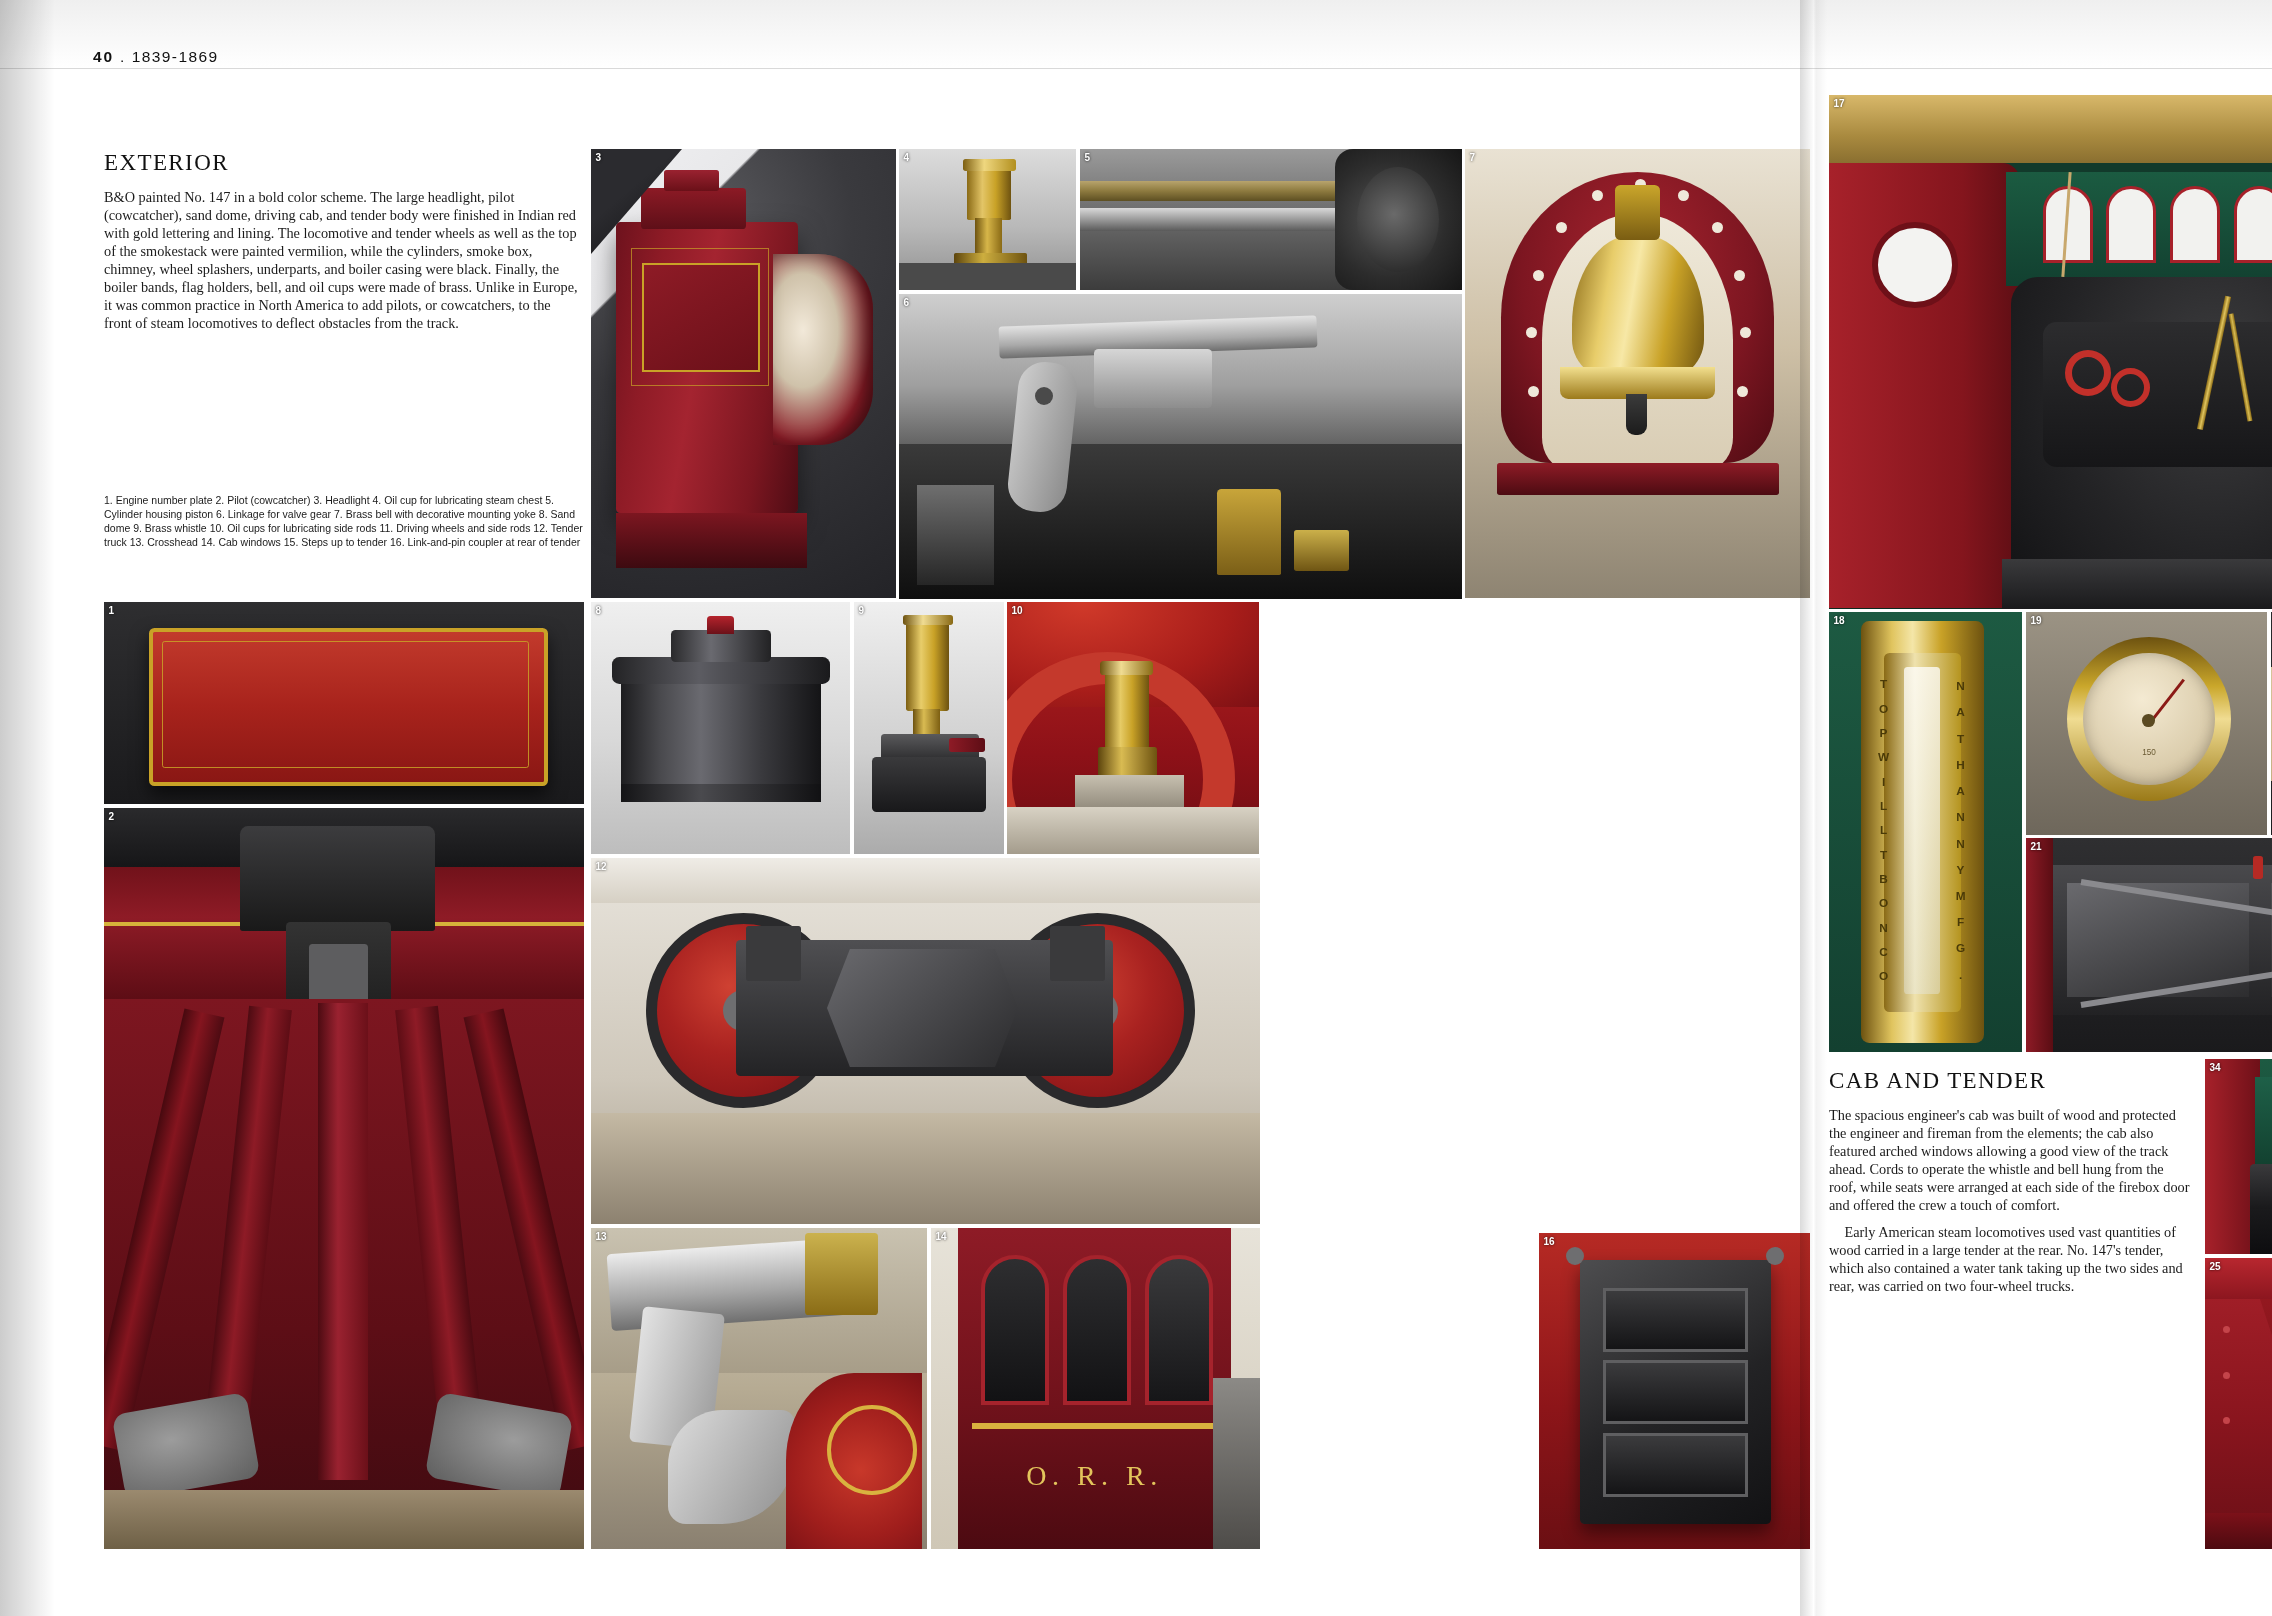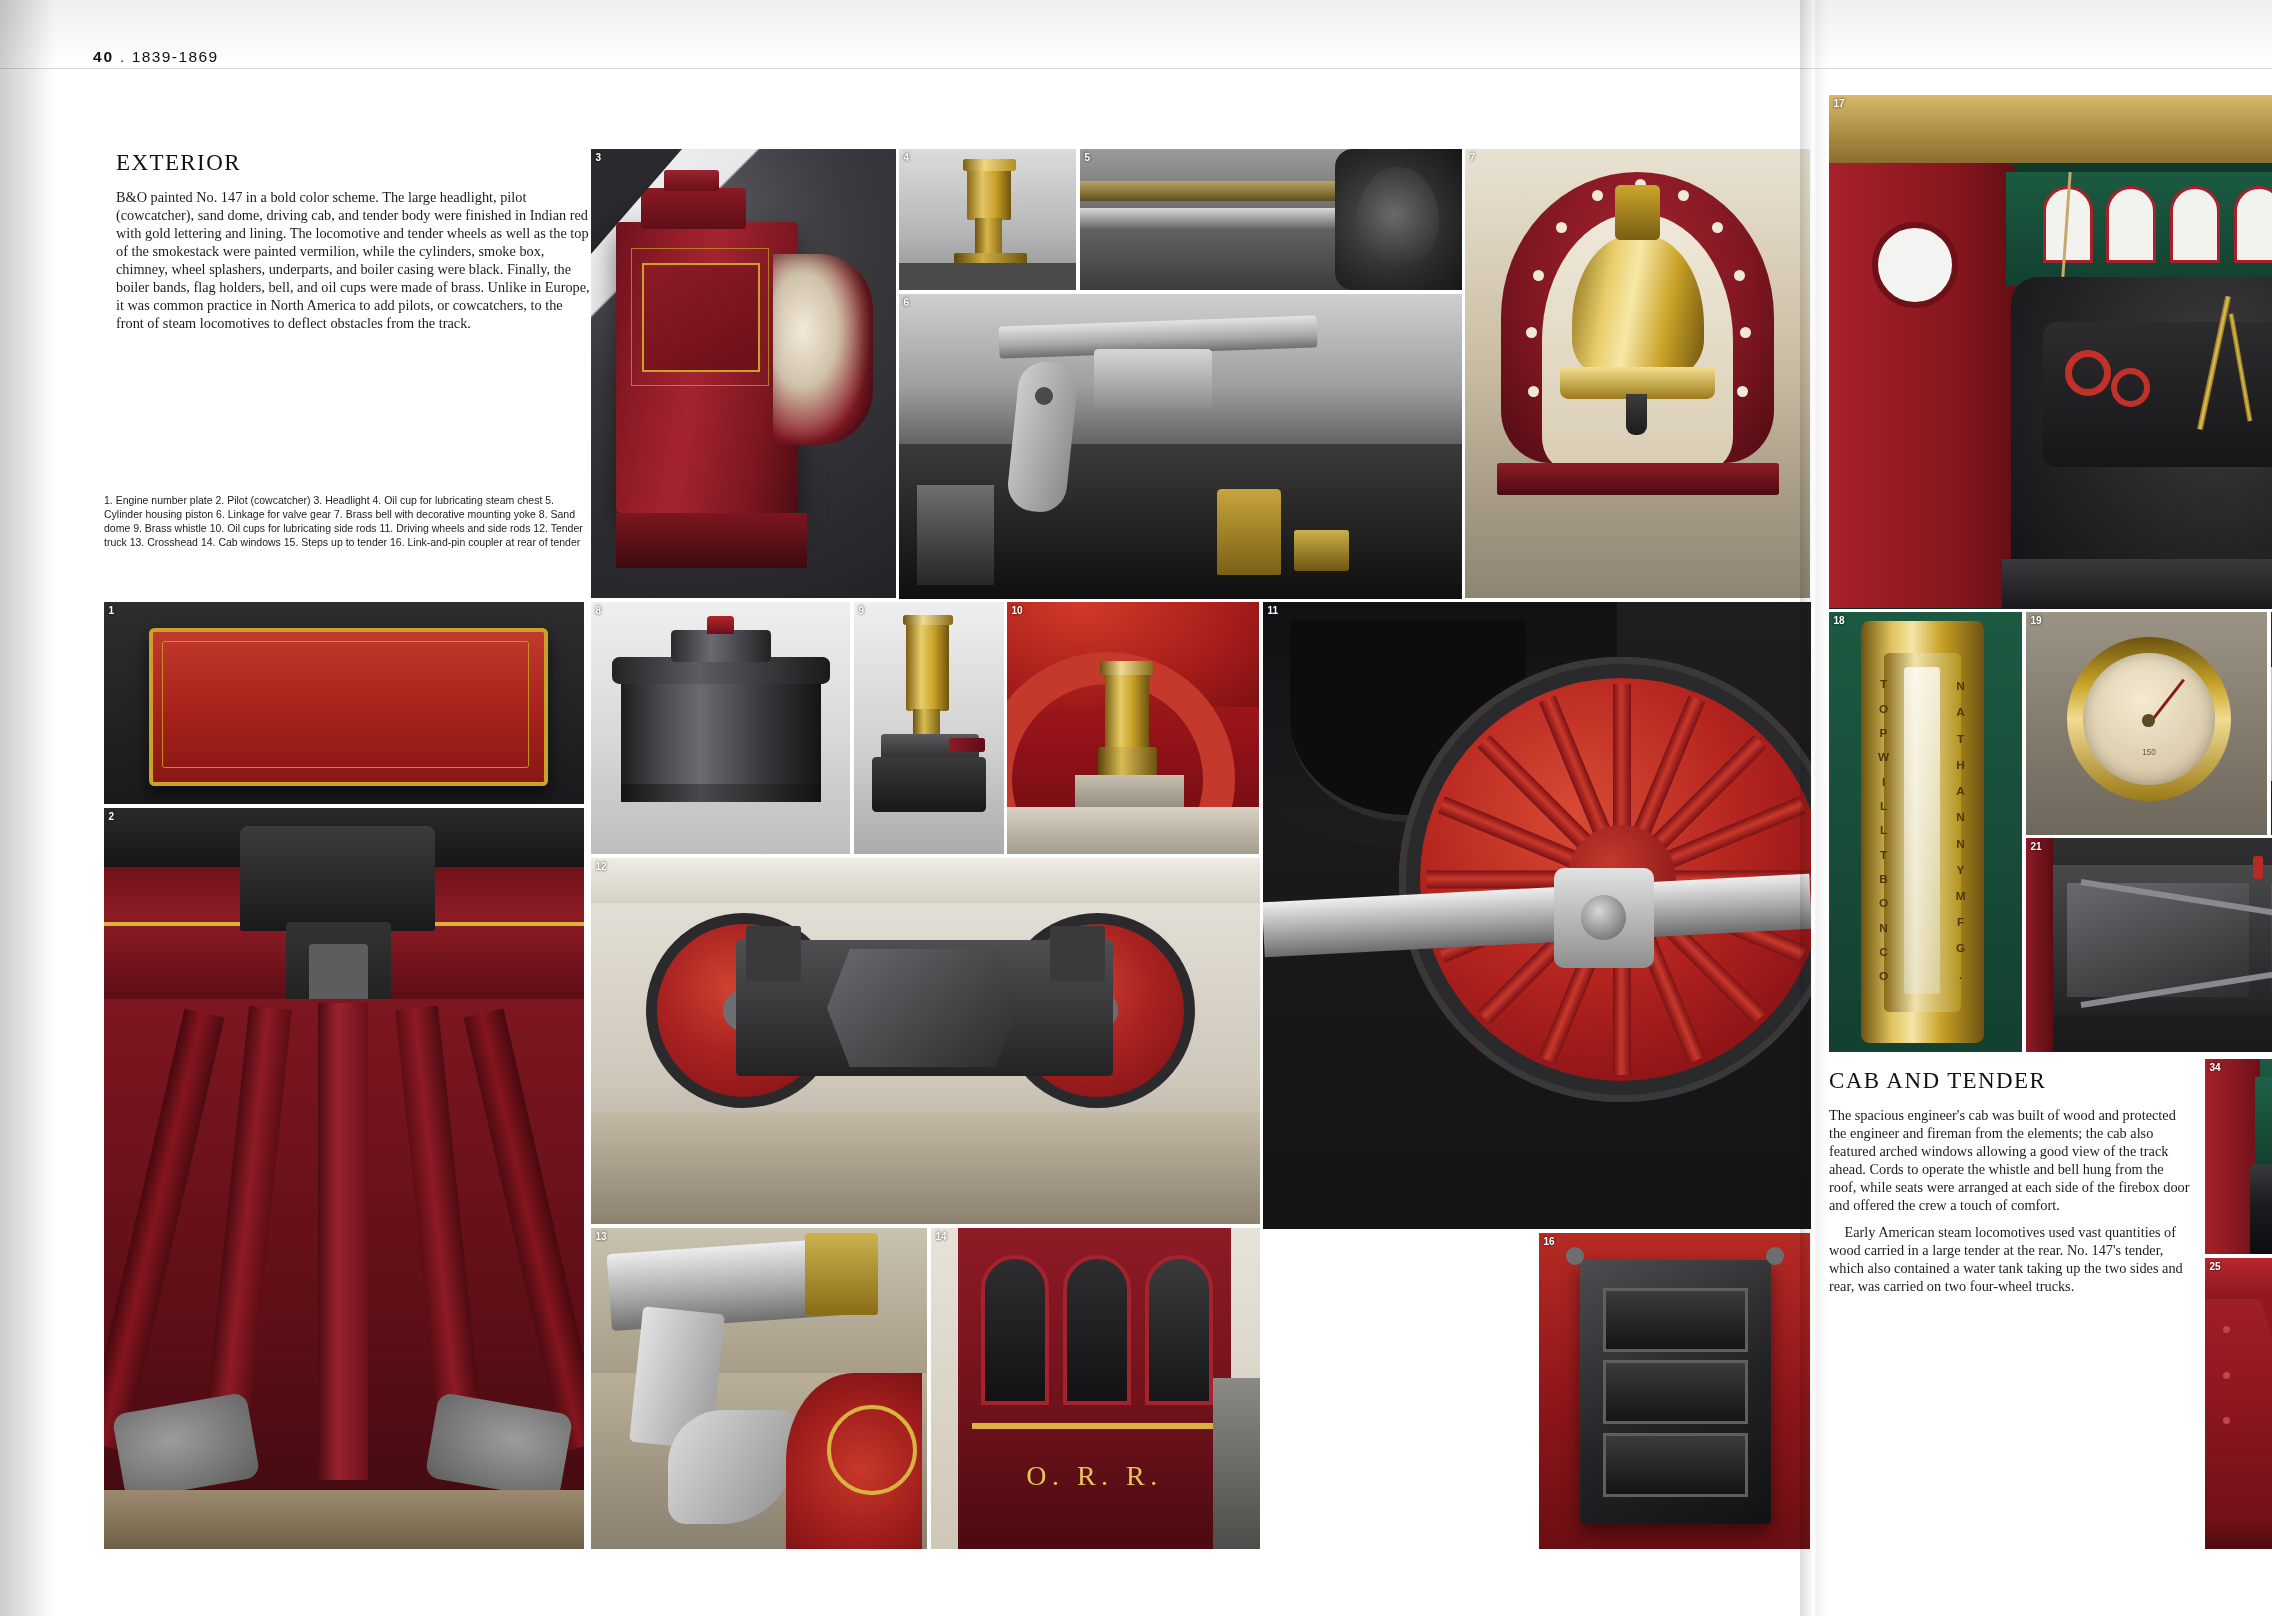--- a/index.html
+++ b/index.html
@@ -47,21 +47,21 @@
 
   <div class="runhead">
     <div class="left">
       <span>40</span>
       <span class="small">.</span>
       <span class="small">1839-1869</span>
     </div>
 
   </div>
 
-  <div style="position:absolute;left:104px;top:150px;width:477px;margin-left:12px;">
+  <div style="position:absolute;left:104px;top:150px;width:477px;">
     <h2 class="section">EXTERIOR</h2>
     <p class="body">B&amp;O painted No. 147 in a bold color scheme. The large headlight, pilot (cowcatcher), sand dome, driving cab, and tender body were finished in Indian red with gold lettering and lining. The locomotive and tender wheels as well as the top of the smokestack were painted vermilion, while the cylinders, smoke box, chimney, wheel splashers, underparts, and boiler casing were black. Finally, the boiler bands, flag holders, bell, and oil cups were made of brass. Unlike in Europe, it was common practice in North America to add pilots, or cowcatchers, to the front of steam locomotives to deflect obstacles from the track.</p>
   </div>
   <div style="position:absolute;left:104px;top:493px;width:480px;" class="caption">1. Engine number plate  2. Pilot (cowcatcher)  3. Headlight  4. Oil cup for lubricating steam chest  5. Cylinder housing piston  6. Linkage for valve gear  7. Brass bell with decorative mounting yoke  8. Sand dome  9. Brass whistle  10. Oil cups for lubricating side rods  11. Driving wheels and side rods  12. Tender truck  13. Crosshead  14. Cab windows  15. Steps up to tender  16. Link-and-pin coupler at rear of tender</div>
 
   <div class="tile" style="left:591px;top:149px;width:305px;height:449px;">
     <div class="ph" style="background:
         radial-gradient(circle at 30% 18%, #5e5e62 0%, #3a3a3e 40%, #232327 100%);"></div>
     <div class="ph" style="background:
         linear-gradient(135deg, rgba(240,240,242,1) 0%, rgba(232,232,234,1) 22%, rgba(0,0,0,0) 22.5%);"></div>
@@ -261,56 +261,20 @@
         linear-gradient(90deg,#6d5210,#f0dc92 40%,#8a6a15);border-radius:3.6px;"></div>
     <div style="position:absolute;left:91px;top:145px;width:59px;height:32px;background:
         linear-gradient(90deg,#5d450d,#d9bb52 40%,#6d5210);border-radius:2.7px;"></div>
     <div style="position:absolute;left:68px;top:173px;width:109px;height:36px;background:
         linear-gradient(180deg,#c7c0b0,#8f887a);"></div>
     <div style="position:absolute;left:0;top:205px;width:100%;height:48px;background:
         linear-gradient(180deg,#d8d2c4,#a39b8b);"></div>
     <div class="num">10</div>
   </div>
 
-  <div class="tile" style="left:1263px;top:602px;width:548px;height:627px;">
-    <div class="ph" style="background:linear-gradient(180deg,#1e1e20 0%,#141416 100%);"></div>
-
-    <div style="position:absolute;left:-55px;top:-27px;width:409px;height:273px;border-radius:0 0 50% 50%;
-        background:linear-gradient(180deg,#101012,#1d1d1f);"></div>
-    <div style="position:absolute;left:27px;top:18px;width:236px;height:195px;border-radius:0 0 50% 50%;
-        background:#0d0d0f;border-bottom:7.3px solid #2c2c2e;"></div>
-
-    <div style="position:absolute;left:136px;top:55px;width:445px;height:445px;border-radius:50%;
-        background:radial-gradient(circle at 40% 35%, #d84a34 0%, #b4241f 42%, #8d1417 72%, #5f0d11 100%);"></div>
-    <div style="position:absolute;left:136px;top:55px;width:445px;height:445px;border-radius:50%;
-        border:21px solid #2a2a2c;box-sizing:border-box;"></div>
-    <div style="position:absolute;left:136px;top:55px;width:445px;height:445px;border-radius:50%;
-        border:7.3px solid rgba(255,255,255,.07);box-sizing:border-box;"></div>
-
-    <div style="position:absolute;left:136px;top:55px;width:445px;height:445px;">
-      <div style="position:absolute;left:214px;top:27px;width:18px;height:391px;background:linear-gradient(90deg,#7c1115,#c9392c 45%,#7c1115);transform:rotate(0deg);transform-origin:center;"></div>
-      <div style="position:absolute;left:214px;top:27px;width:18px;height:391px;background:linear-gradient(90deg,#7c1115,#c9392c 45%,#7c1115);transform:rotate(22.5deg);transform-origin:center;"></div>
-      <div style="position:absolute;left:214px;top:27px;width:18px;height:391px;background:linear-gradient(90deg,#7c1115,#c9392c 45%,#7c1115);transform:rotate(45deg);transform-origin:center;"></div>
-      <div style="position:absolute;left:214px;top:27px;width:18px;height:391px;background:linear-gradient(90deg,#7c1115,#c9392c 45%,#7c1115);transform:rotate(67.5deg);transform-origin:center;"></div>
-      <div style="position:absolute;left:214px;top:27px;width:18px;height:391px;background:linear-gradient(90deg,#7c1115,#c9392c 45%,#7c1115);transform:rotate(90deg);transform-origin:center;"></div>
-      <div style="position:absolute;left:214px;top:27px;width:18px;height:391px;background:linear-gradient(90deg,#7c1115,#c9392c 45%,#7c1115);transform:rotate(112.5deg);transform-origin:center;"></div>
-      <div style="position:absolute;left:214px;top:27px;width:18px;height:391px;background:linear-gradient(90deg,#7c1115,#c9392c 45%,#7c1115);transform:rotate(135deg);transform-origin:center;"></div>
-      <div style="position:absolute;left:214px;top:27px;width:18px;height:391px;background:linear-gradient(90deg,#7c1115,#c9392c 45%,#7c1115);transform:rotate(157.5deg);transform-origin:center;"></div>
-      <div style="position:absolute;left:168px;top:168px;width:109px;height:109px;border-radius:50%;
-          background:radial-gradient(circle at 40% 35%, #c4392c, #7d1115);"></div>
-    </div>
-
-    <div style="position:absolute;left:0;top:286px;width:548px;height:55px;background:
-        linear-gradient(180deg,#efefef,#a8a8a8 55%,#6c6c6c);transform:rotate(-3deg);"></div>
-    <div style="position:absolute;left:291px;top:266px;width:100px;height:100px;background:
-        linear-gradient(180deg,#e2e2e2,#8f8f8f);border-radius:10px;"></div>
-    <div style="position:absolute;left:318px;top:293px;width:45px;height:45px;border-radius:50%;background:
-        radial-gradient(circle at 40% 35%,#d8d8d8,#5a5a5a);"></div>
-    <div class="num">11</div>
-  </div>
 
   <div class="tile" style="left:591px;top:858px;width:669px;height:366px;">
     <div class="ph" style="background:linear-gradient(180deg,#e8e4dc 0%,#cfc8bb 60%,#a79e8d 100%);"></div>
 
     <div style="position:absolute;left:55px;top:55px;width:195px;height:195px;border-radius:50%;background:
         radial-gradient(circle at 42% 36%, #cf4132 0%, #a92220 45%, #7c1014 100%);border:11.8px solid #2a2a2c;box-sizing:border-box;"></div>
     <div style="position:absolute;left:409px;top:55px;width:195px;height:195px;border-radius:50%;background:
         radial-gradient(circle at 42% 36%, #cf4132 0%, #a92220 45%, #7c1014 100%);border:11.8px solid #2a2a2c;box-sizing:border-box;"></div>
     <div style="position:absolute;left:132px;top:132px;width:41px;height:41px;border-radius:50%;background:#6e6e70;"></div>
     <div style="position:absolute;left:486px;top:132px;width:41px;height:41px;border-radius:50%;background:#6e6e70;"></div>

